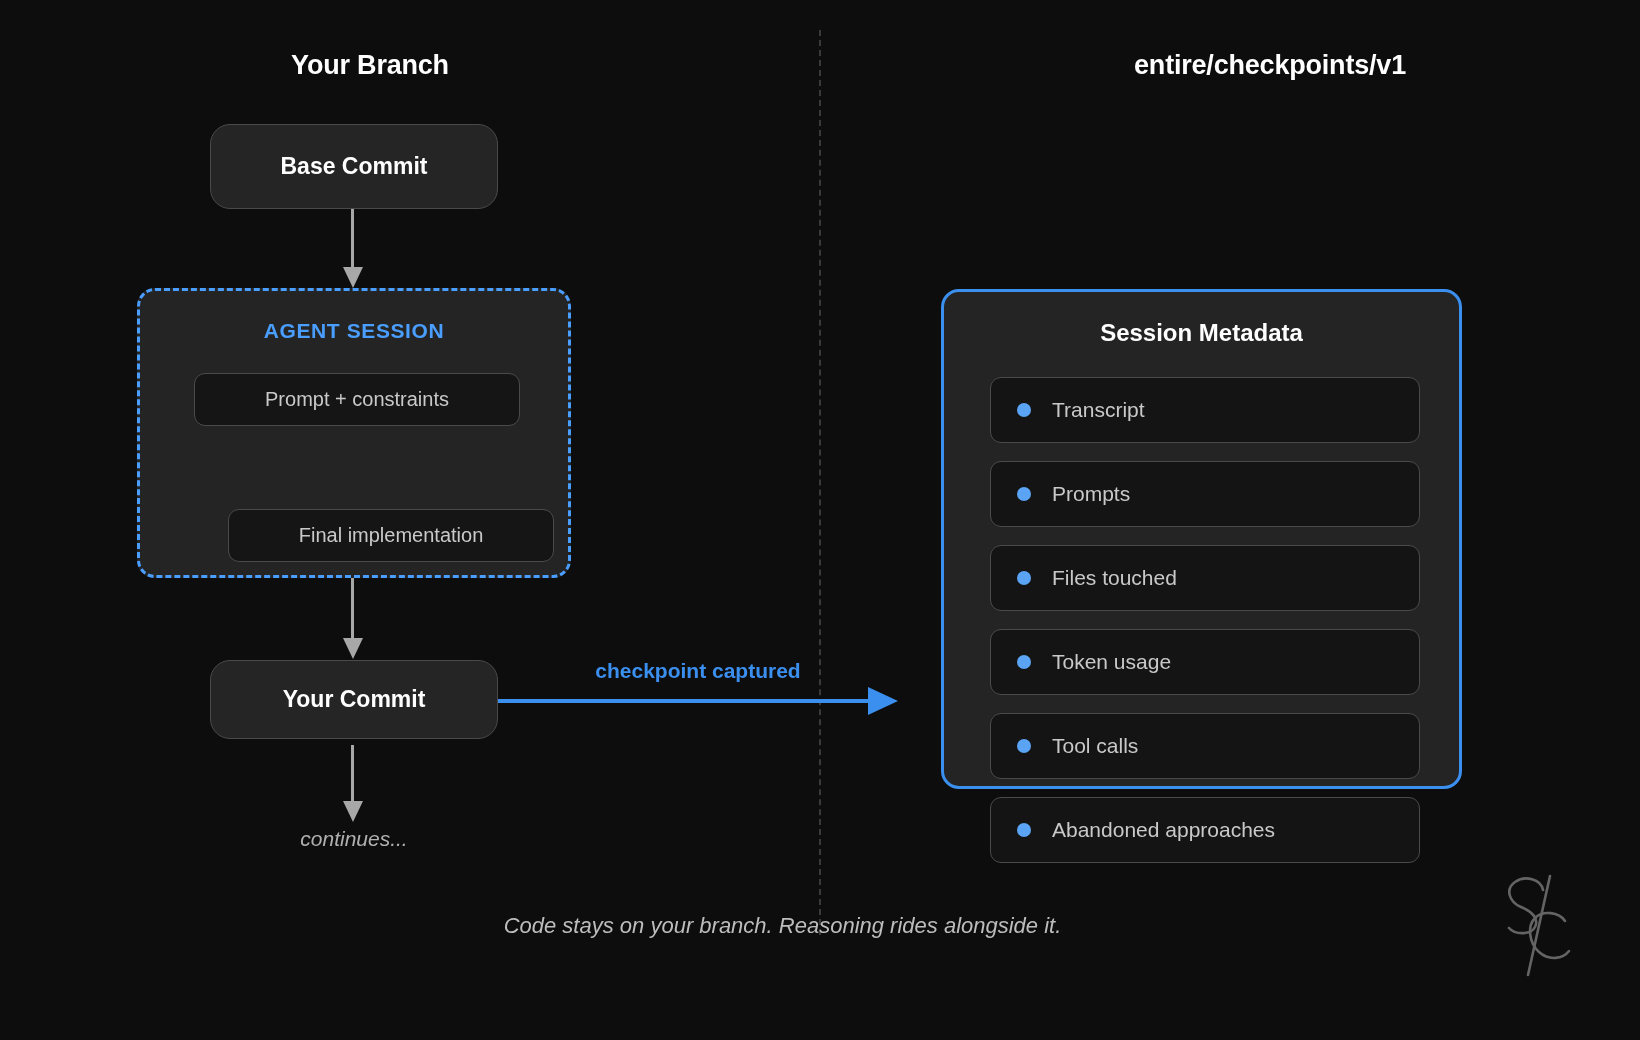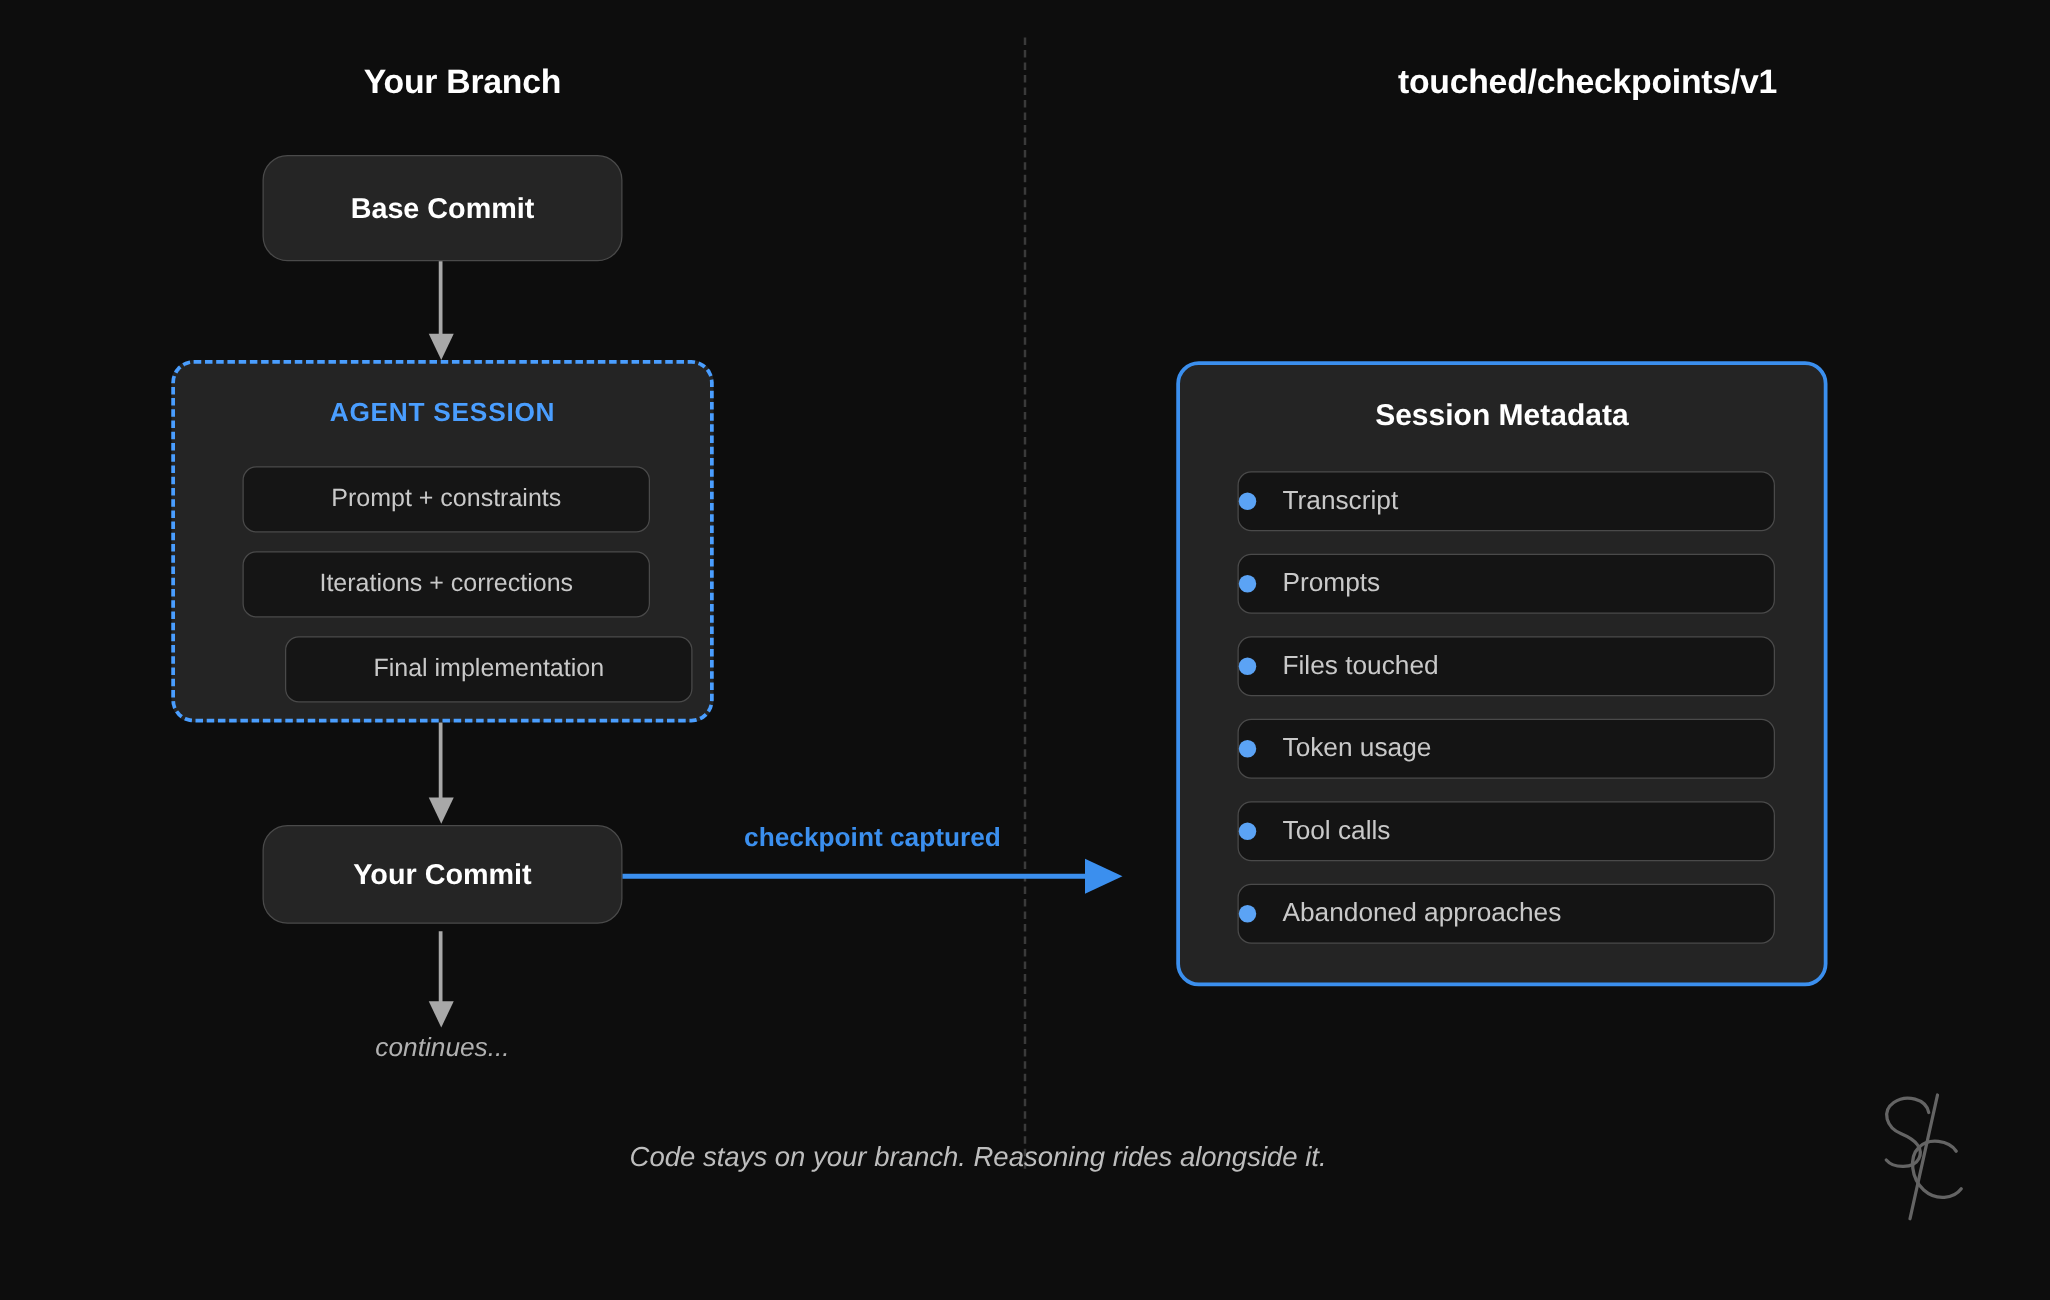--- a/index.html
+++ b/index.html
@@ -199,27 +199,28 @@
   }
   #metadata-list {
     position: absolute;
     left: 46px;
     top: 85px;
     width: 430px;
   }
   .metadata-item {
     box-sizing: border-box;
     width: 430px;
-    height: 48px;
+    height: 66px;
     margin-bottom: 18px;
     background: #141414;
     border: 1px solid #4a4a4a;
     border-radius: 11px;
     display: flex;
     align-items: center;
+    padding-left: 26px;
   }
   .metadata-bullet {
     width: 14px;
     height: 14px;
     border-radius: 50%;
     background: #5ba3f5;
     flex: 0 0 auto;
     margin-right: 21px;
   }
   .metadata-label {
@@ -248,33 +249,32 @@
     height: 130px;
     opacity: 0.62;
   }
 </style>
 </head>
 <body>
 
 <div id="divider"></div>
 
 <div class="col-title" id="title-left">Your Branch</div>
-<div class="col-title" id="title-right">touched/checkpoints/v1</div>
+<div class="col-title" id="title-right">entire/checkpoints/v1</div>
 
 <div class="commit-node" id="node-base">Base Commit</div>
 
 <div class="arrow-down" id="arrow-1">
   <div class="shaft"></div>
   <div class="head"></div>
 </div>
 
 <div id="agent-session">
   <div id="agent-session-label">AGENT SESSION</div>
   <div class="session-item" id="session-item-0">Prompt + constraints</div>
-  <div class="session-item" id="session-item-1">Iterations + corrections</div>
   <div class="session-item" id="session-item-2">Final implementation</div>
 </div>
 
 <div class="arrow-down" id="arrow-2">
   <div class="shaft"></div>
   <div class="head"></div>
 </div>
 
 <div class="commit-node" id="node-commit">Your Commit</div>
 

